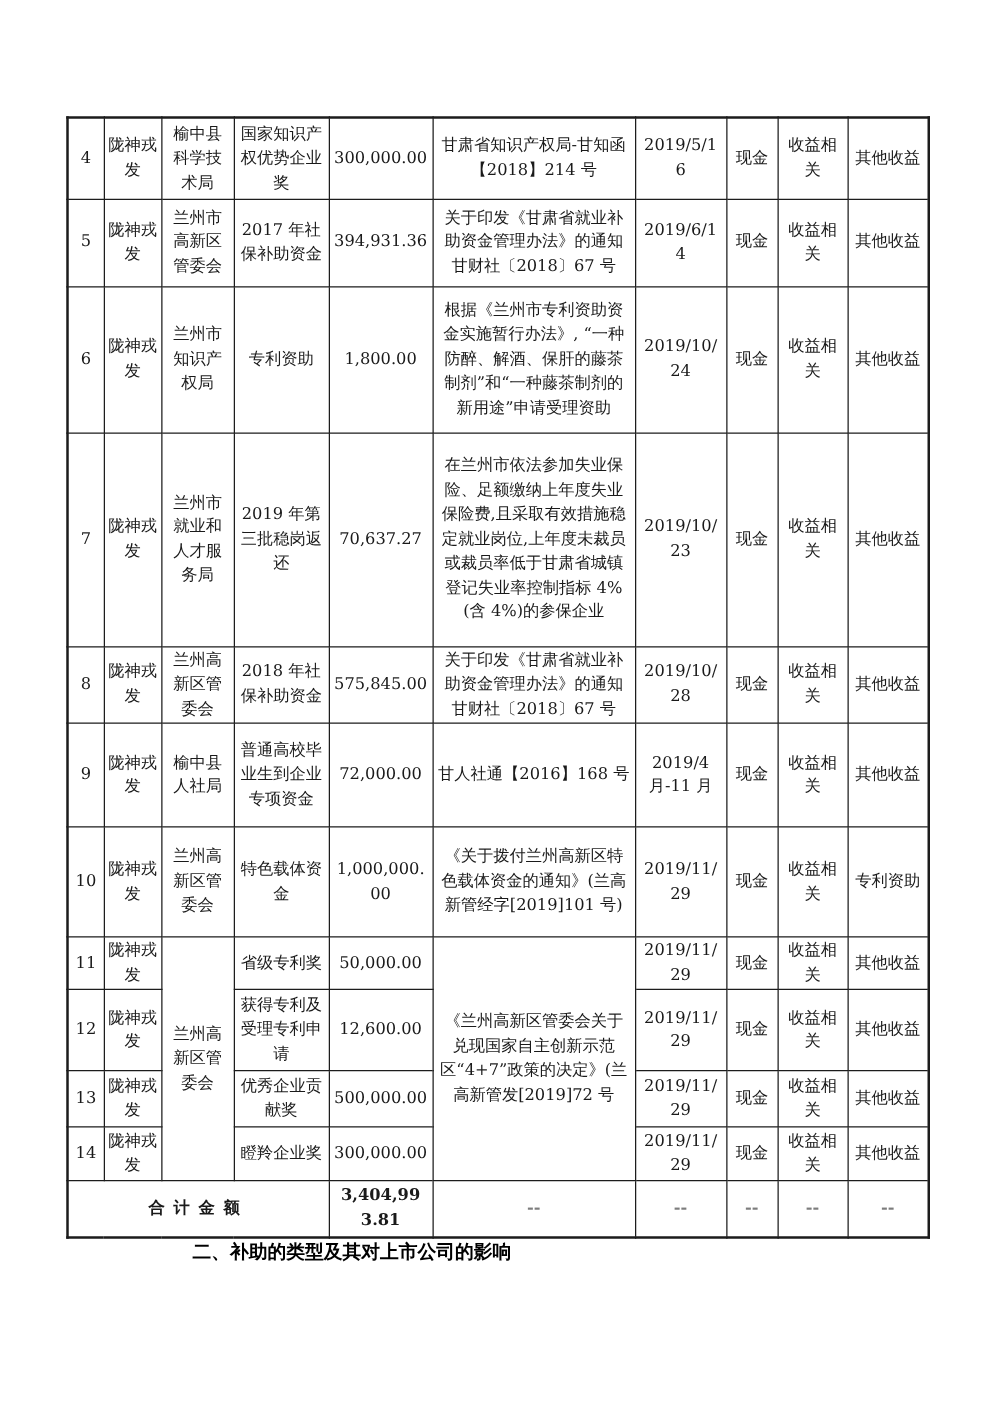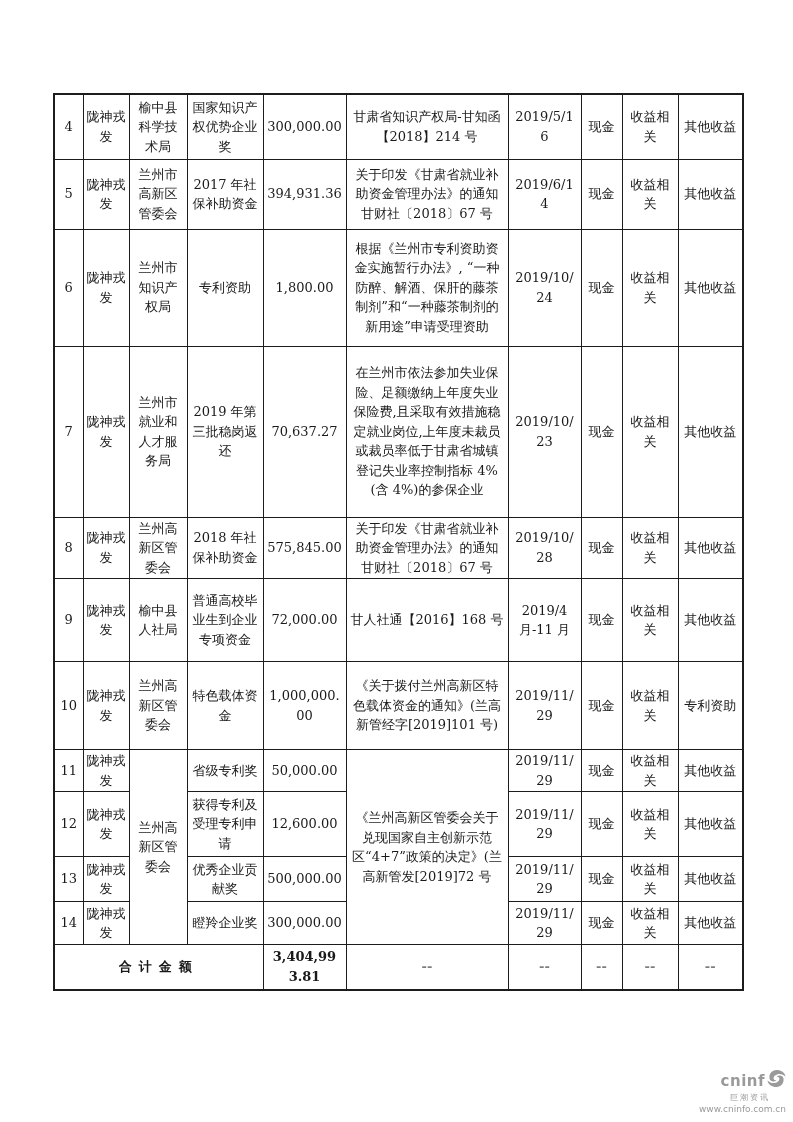--- a/index.html
+++ b/index.html
@@ -198,28 +198,16 @@
           <td class="c4">3,404,993.81</td>
           <td class="c5 dash">--</td>
           <td class="c6 dash">--</td>
           <td class="c7 dash">--</td>
           <td class="c8 dash">--</td>
           <td class="c9 dash">--</td>
         </tr>
       </tbody>
   </table>
 
-
-  <div class="footer">
-    <div class="logo-row">
-      <span class="logo-text">cninf</span>
-      <span>
-        <svg width="19" height="17" viewBox="0 0 19 17" aria-hidden="true">
-          <path fill="#9a9a9a" d="M9.5,0 C14,0 18,2.5 18.5,6.5 C15.5,3.5 11,3 8,5.5 C5.5,7.5 6.5,10.5 9.5,10.5 C7,12.5 3,11.5 2.5,8.5 C1.8,4 5,0 9.5,0 Z"></path>
-          <path fill="#9a9a9a" d="M9.5,17 C5,17 1,14.5 0.5,10.5 C3.5,13.5 8,14 11,11.5 C13.5,9.5 12.5,6.5 9.5,6.5 C12,4.5 16,5.5 16.5,8.5 C17.2,13 14,17 9.5,17 Z"></path>
-        </svg>
-      </span>
-    </div>
-    <div class="brand-cn">巨潮资讯</div>
-    <div class="footer-url">www.cninfo.com.cn</div>
-  </div>
+  <div class="section-heading">二、补助的类型及其对上市公司的影响</div>
+
 
 </div>
 
 </body></html>

